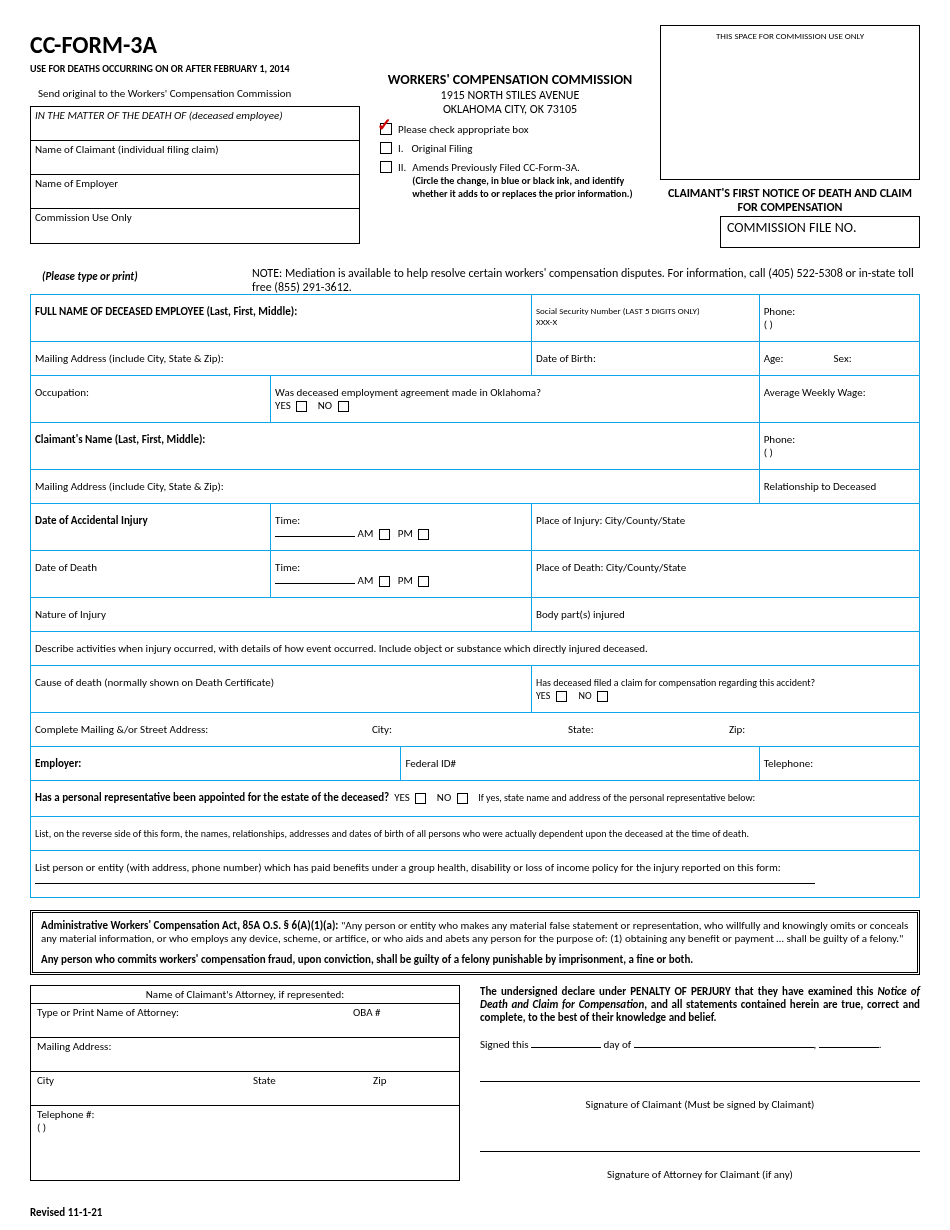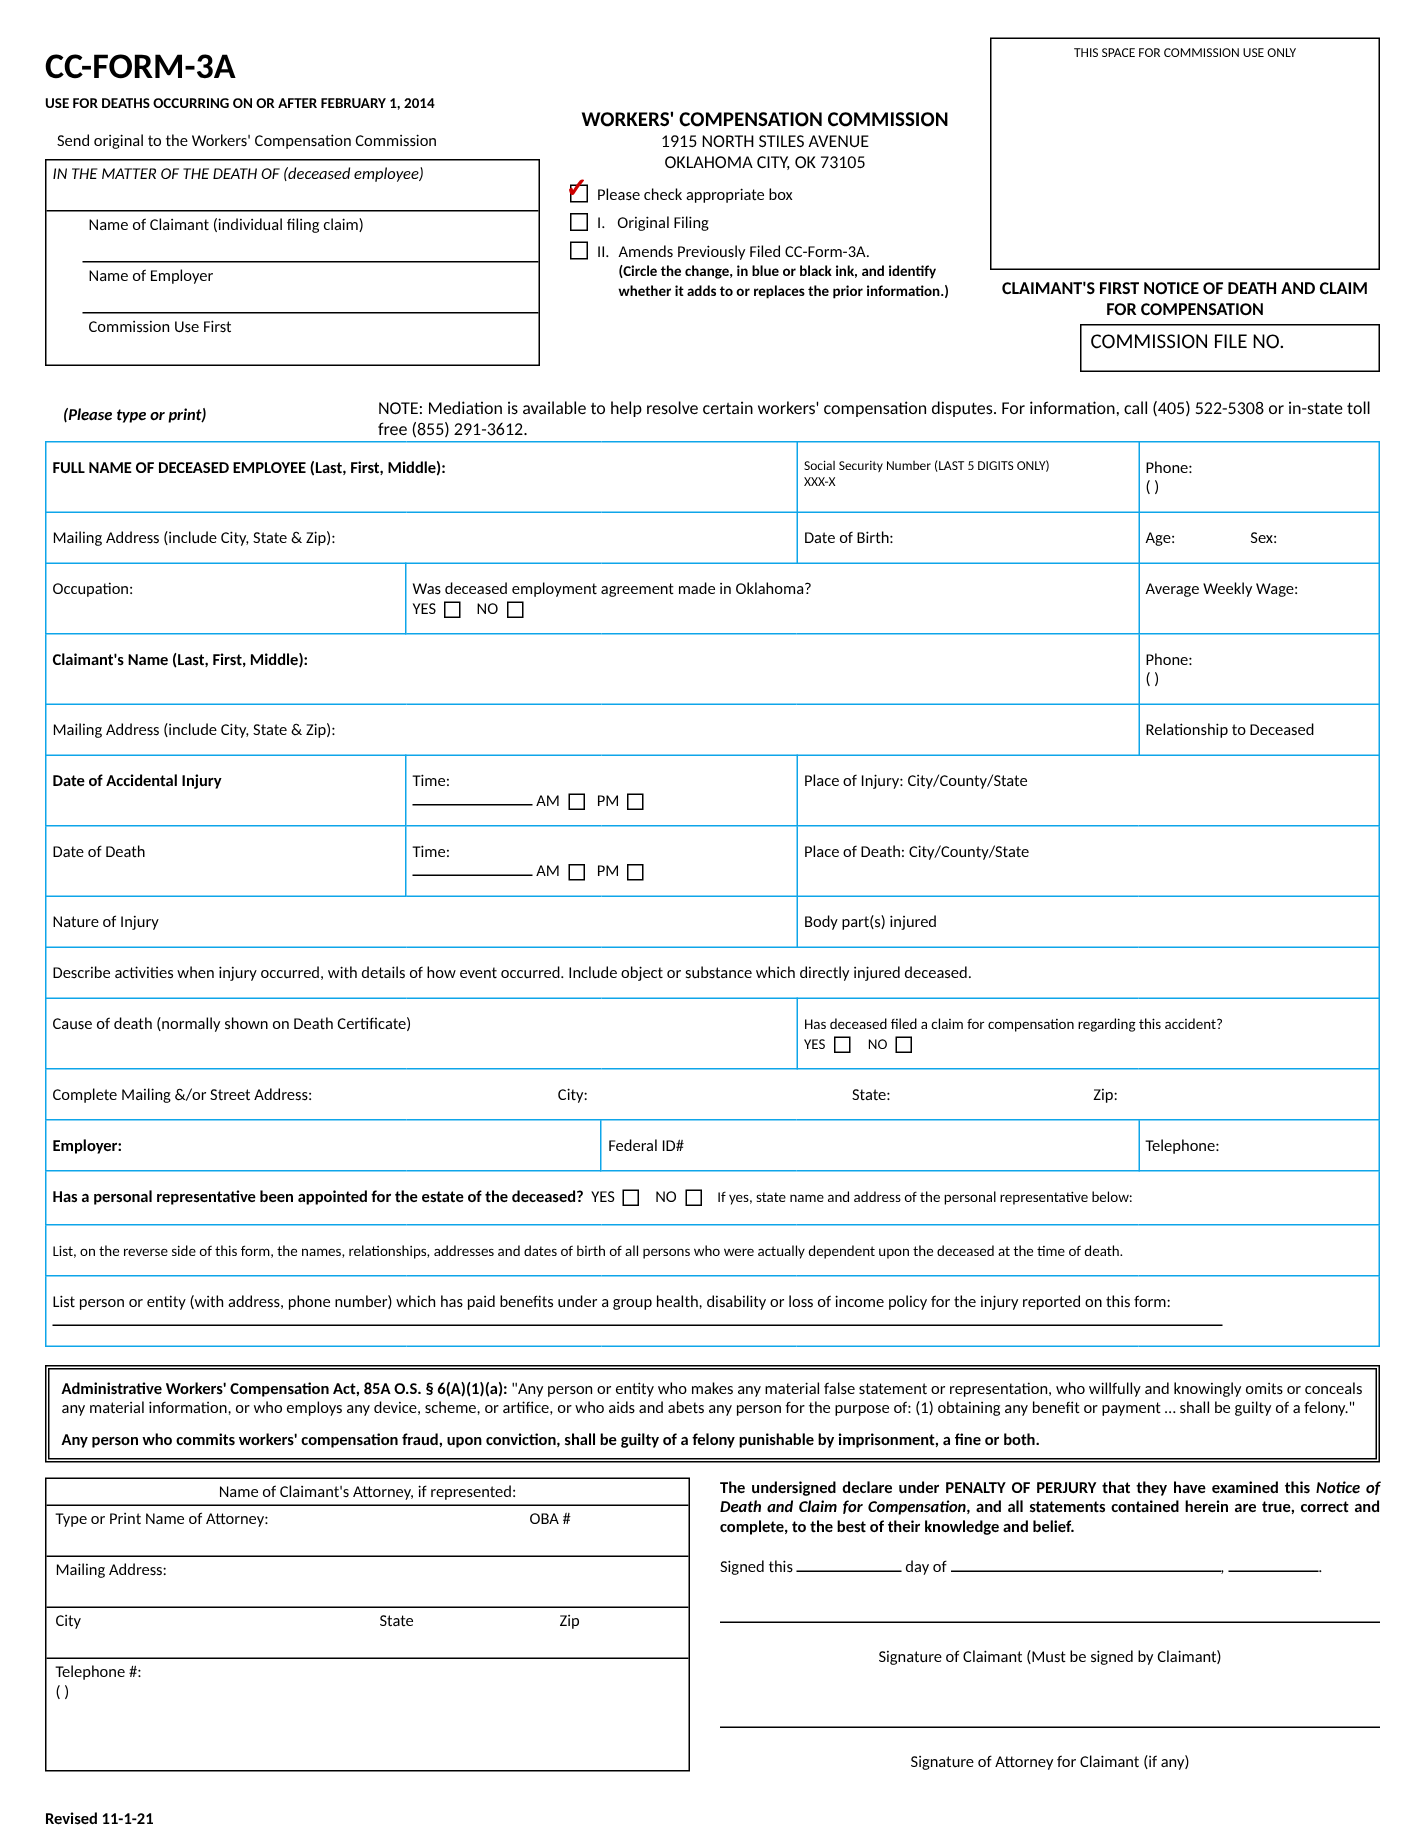--- a/index.html
+++ b/index.html
@@ -10,21 +10,21 @@
     .header-right { flex: 1; }
     .form-title { font-size: 24px; font-weight: bold; }
     .form-subtitle { font-size: 10px; font-weight: bold; margin-top: 3px; }
     .commission-title { font-size: 14px; font-weight: bold; }
     .commission-addr { font-size: 12px; }
     .use-box { border: 1px solid #000; height: 155px; padding: 4px; text-align: center; font-size: 9px; }
     .send-note { font-size: 11px; margin: 12px 0 6px 8px; }
     .matter-box { border: 1px solid #000; margin-top: 2px; }
     .matter-row { border-bottom: 1px solid #000; padding: 2px 4px; height: 34px; font-size: 11px; font-style: italic; }
     .matter-row:last-child { border-bottom: none; }
-    .matter-row.no-italic { font-style: normal; margin-left: 24px; }
+    .matter-row.no-italic { font-style: normal; }
     .check-row { display: flex; align-items: flex-start; padding: 3px 0; font-size: 11px; }
     .checkbox { width: 12px; height: 12px; border: 1.5px solid #000; display: inline-block; margin-right: 6px; flex-shrink: 0; position: relative; }
     .checkmark { position: absolute; left: -4px; top: -10px; font-size: 18px; color: #c00; font-weight: bold; }
     .check-text { flex: 1; }
     .amend-note { font-size: 10px; font-weight: bold; }
     .section-title { font-size: 12px; font-weight: bold; text-align: center; margin: 6px 0 2px; }
     .file-box { border: 1.5px solid #000; height: 32px; padding: 2px 6px; font-size: 14px; margin-left: 60px; }
     .type-print { font-style: italic; font-weight: bold; font-size: 11px; margin: 16px 0 4px 12px; }
     .note-text { font-size: 12px; margin-left: 0; }
     .main-table { border: 1.5px solid #000; width: 100%; border-collapse: collapse; }
@@ -53,21 +53,21 @@
 
 <div class="header-row">
   <div class="header-left">
     <div class="form-title">CC-FORM-3A</div>
     <div class="form-subtitle">USE FOR DEATHS OCCURRING ON OR AFTER FEBRUARY 1, 2014</div>
     <div class="send-note">Send original to the Workers' Compensation Commission</div>
     <div class="matter-box">
       <div class="matter-row">IN THE MATTER OF THE DEATH OF (deceased employee)</div>
       <div class="matter-row no-italic">Name of Claimant (individual filing claim)</div>
       <div class="matter-row no-italic">Name of Employer</div>
-      <div class="matter-row no-italic">Commission Use First</div>
+      <div class="matter-row no-italic">Commission Use Only</div>
     </div>
   </div>
   <div class="header-center">
     <div class="commission-title">WORKERS' COMPENSATION COMMISSION</div>
     <div class="commission-addr">1915 NORTH STILES AVENUE</div>
     <div class="commission-addr">OKLAHOMA CITY, OK 73105</div>
     <div style="text-align:left; margin-top:4px; padding-left:10px;">
       <div class="check-row">
         <span class="checkbox">
             <span class="checkmark">✓</span>

